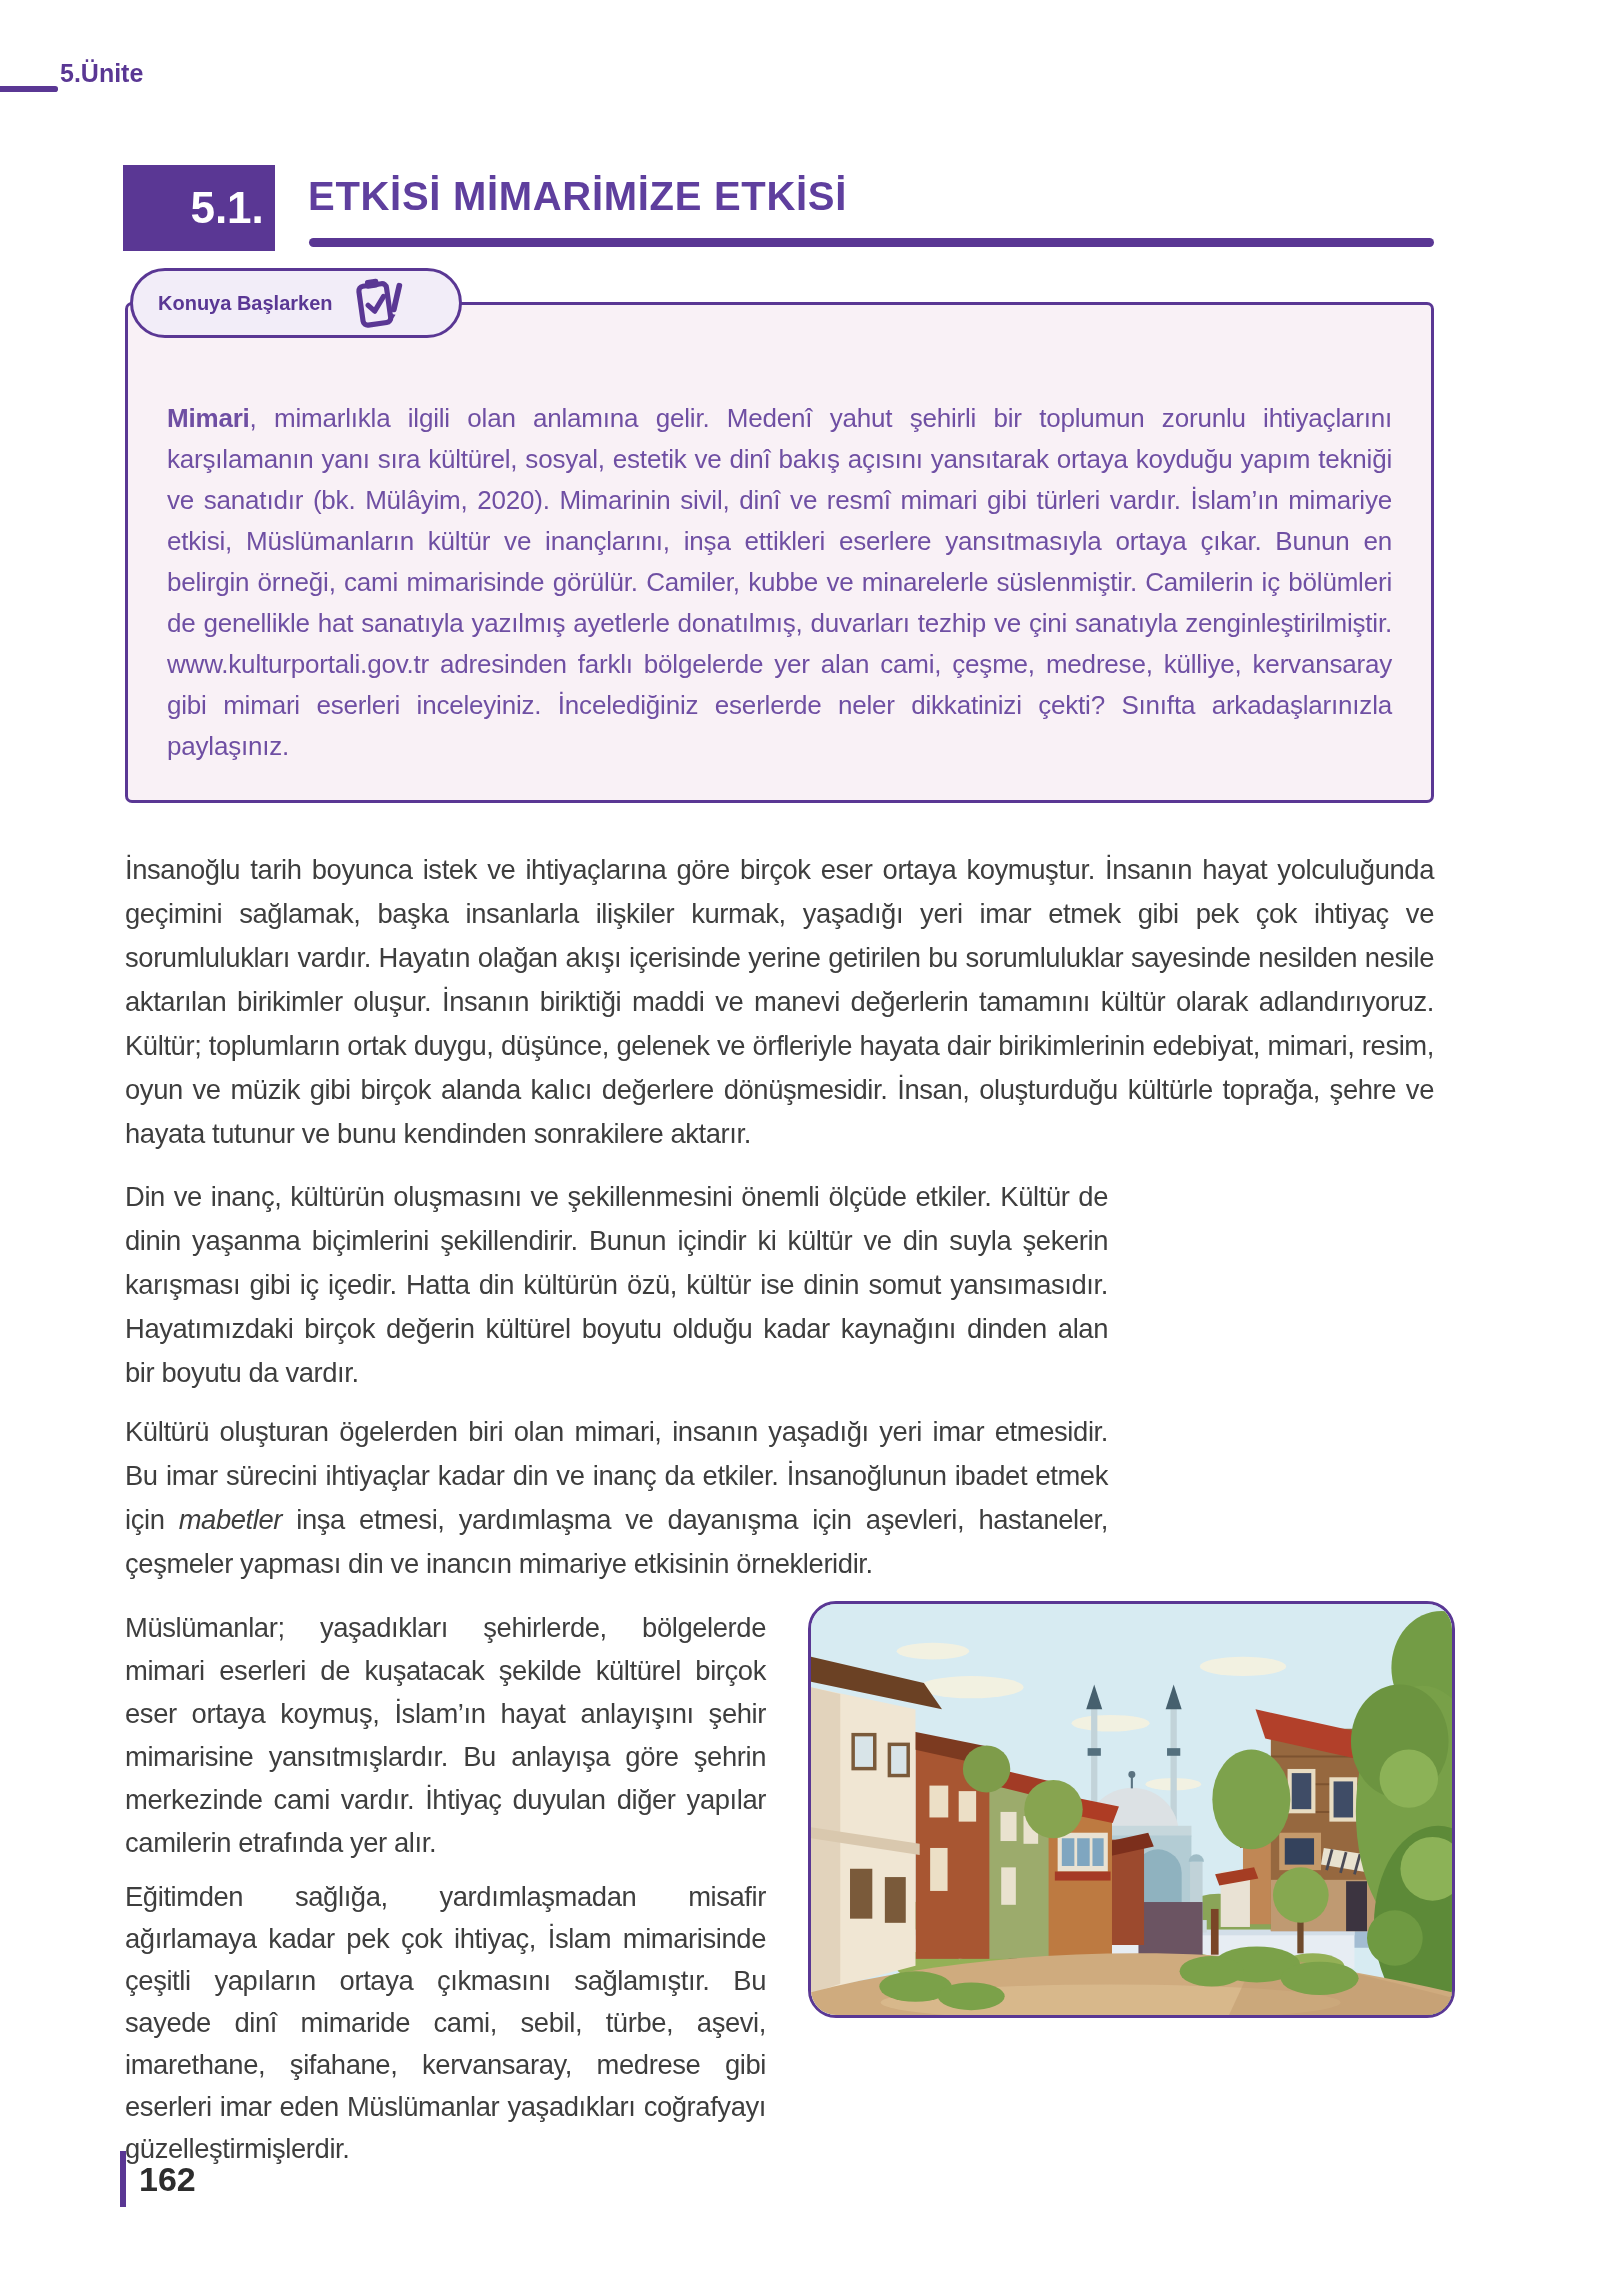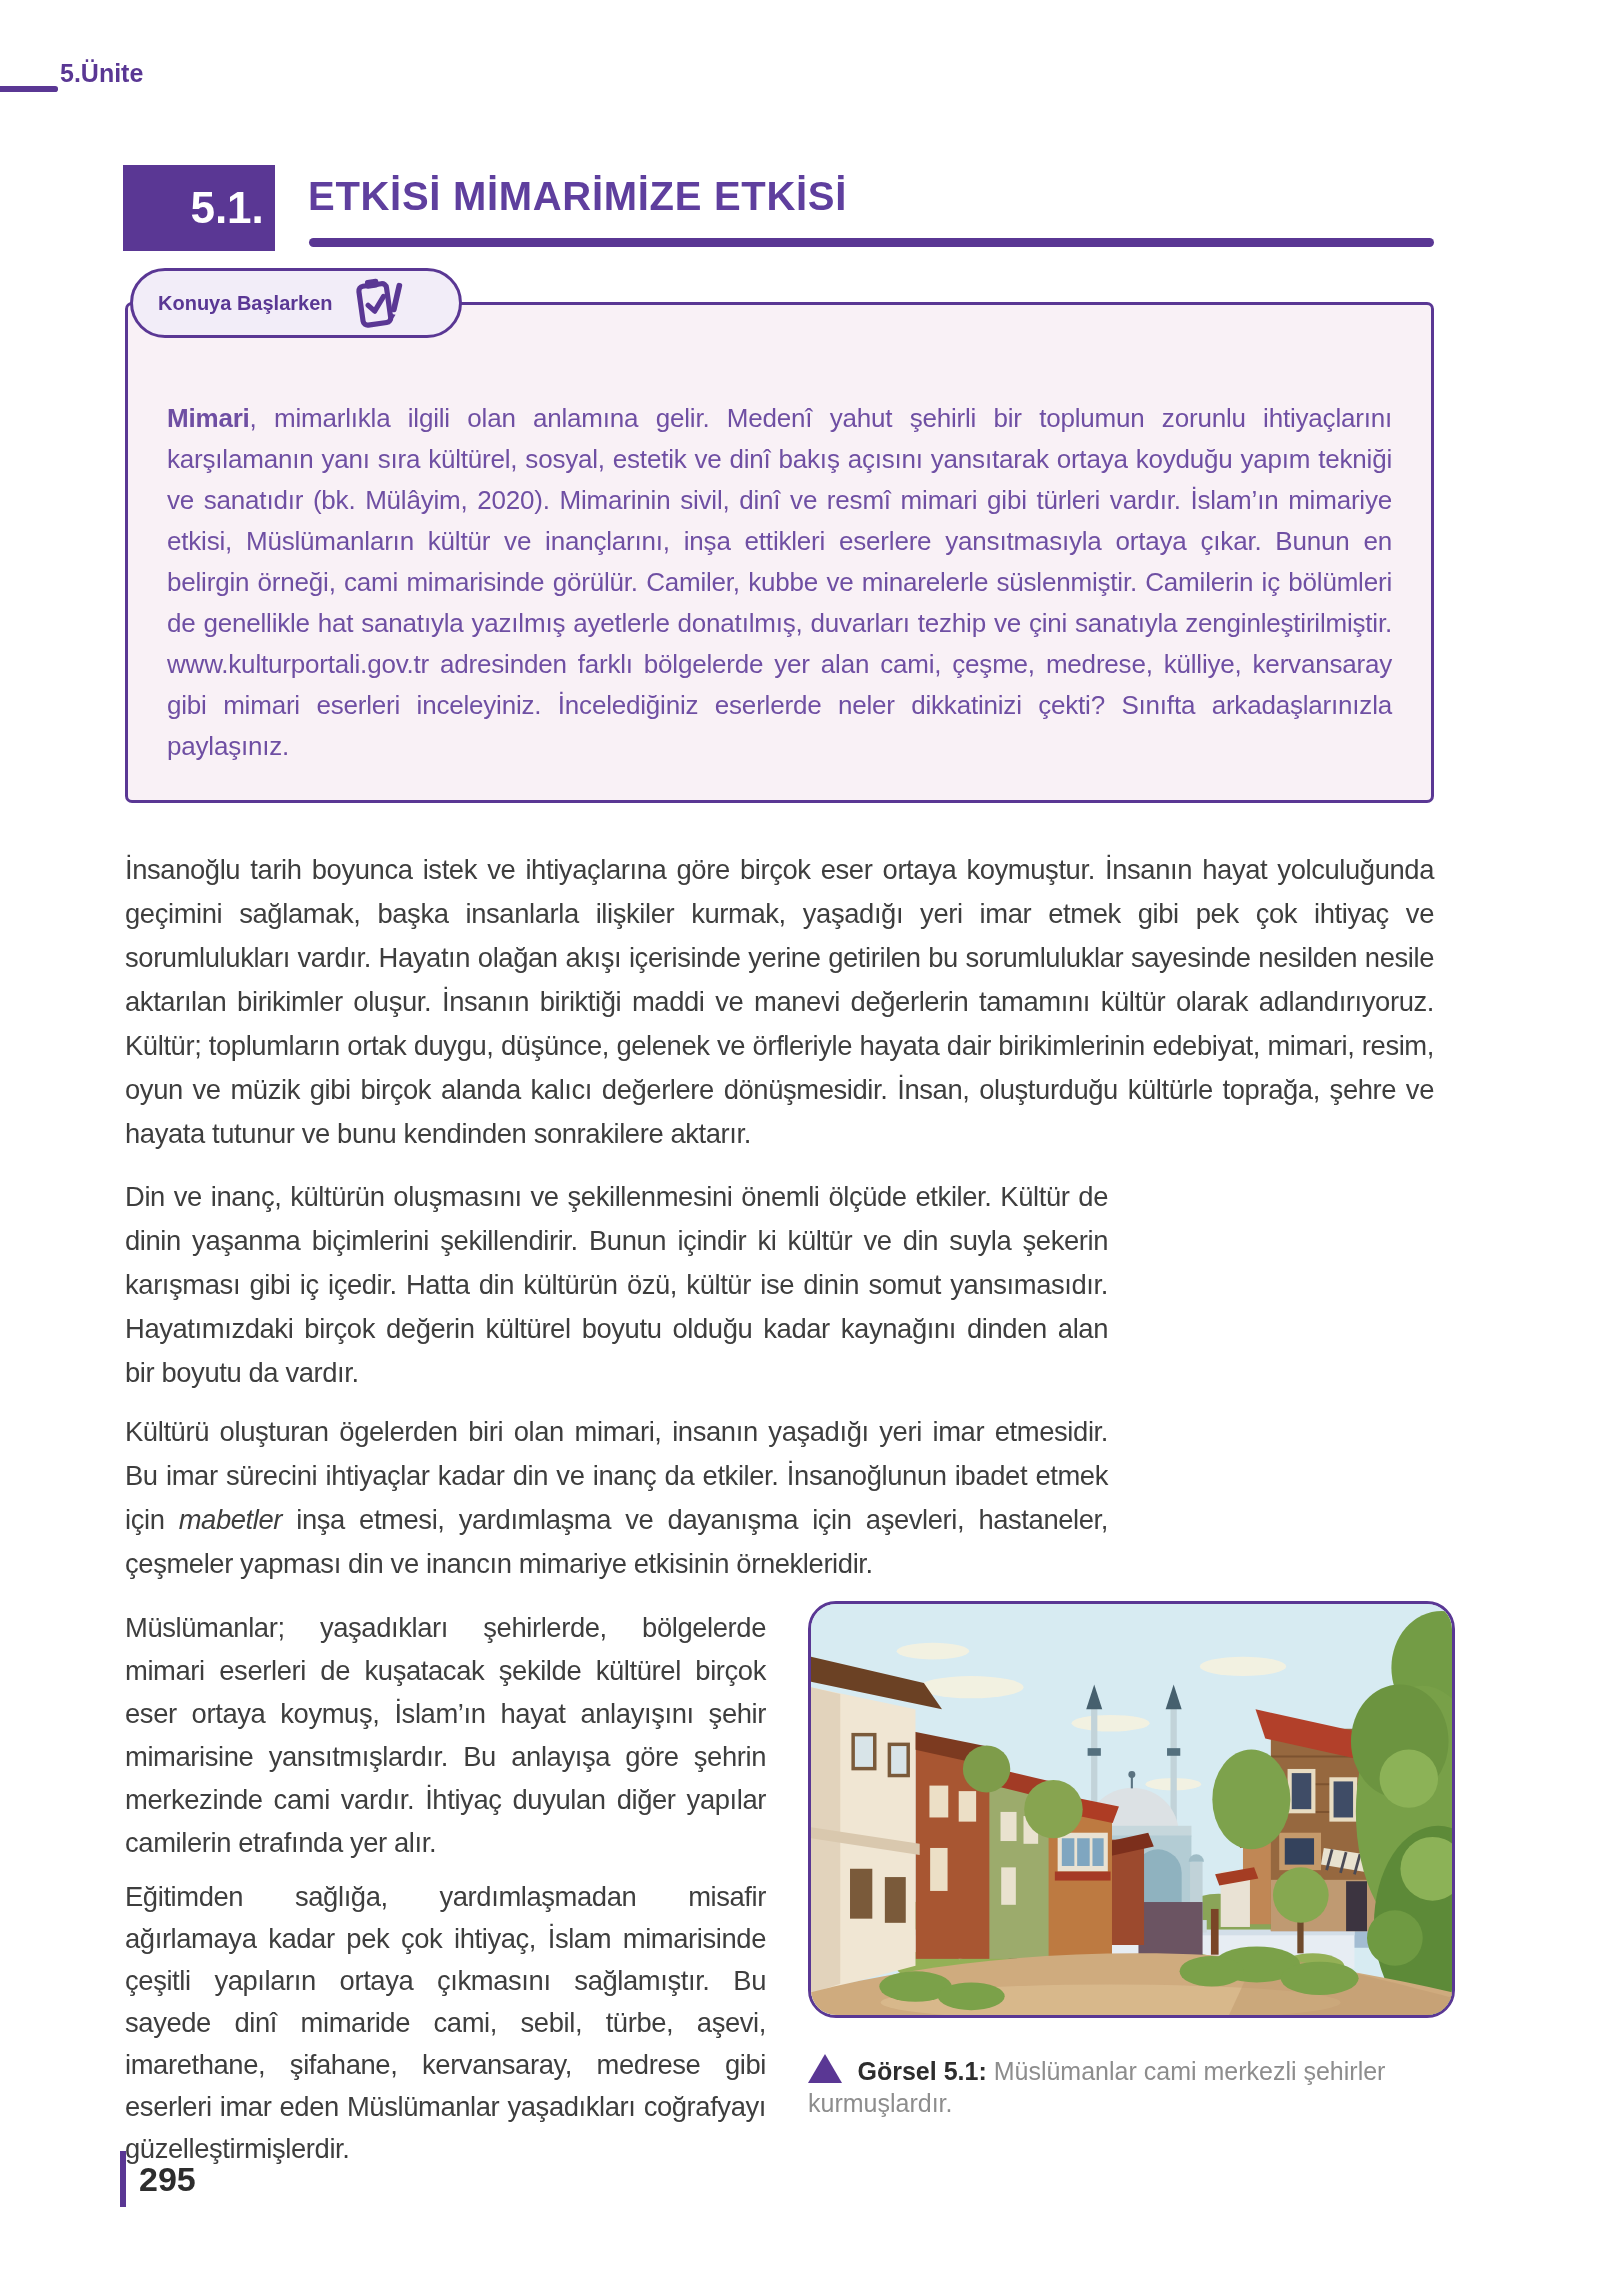--- a/index.html
+++ b/index.html
@@ -305,21 +305,18 @@
 
       <g fill="#7ba149">
         <ellipse cx="640" cy="520" rx="62" ry="26"></ellipse>
         <ellipse cx="730" cy="540" rx="56" ry="24"></ellipse>
         <ellipse cx="575" cy="530" rx="46" ry="22"></ellipse>
         <ellipse cx="150" cy="552" rx="52" ry="22"></ellipse>
         <ellipse cx="230" cy="566" rx="48" ry="20"></ellipse>
       </g>
     </svg>
   </div>
-  <div class="figure-caption">
-    <span class="caption-triangle"></span><span class="caption-label">Görsel 5.1:</span><span> Müslümanlar cami merkezli şehirler kurmuşlardır.</span>
-  </div>
 
   <div class="page-number-bar"></div>
-  <div class="page-number">295</div>
+  <div class="page-number">162</div>
 
 </div>
 
 
 </body></html>

